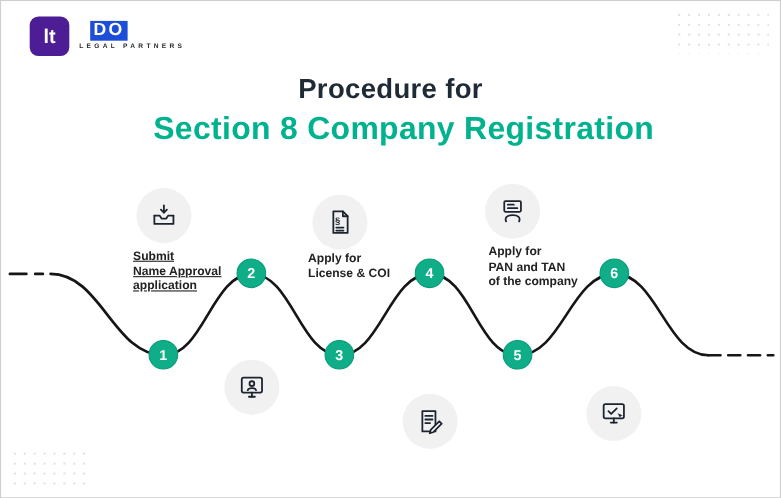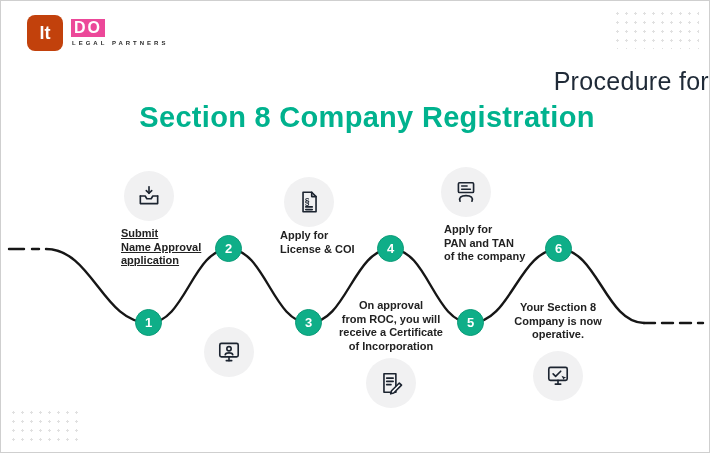--- a/index.html
+++ b/index.html
@@ -4,30 +4,30 @@
 <style>
   html,body{margin:0;padding:0;background:#ffffff;}
   .card{
     position:relative;width:710px;height:453px;box-sizing:border-box;
     background:#ffffff;border:1px solid #cfcfcf;overflow:hidden;
     font-family:"Liberation Sans", sans-serif;
   }
   
   .logo{position:absolute;top:14px;left:26px;display:flex;align-items:flex-start;gap:7px;}
   .monogram{
-    width:36px;height:36px;background:#c2410c;border-radius:8px;color:#fff;
+    width:36px;height:36px;background:#4c1d95;border-radius:8px;color:#fff;
     font-weight:700;font-size:18px;display:flex;align-items:center;justify-content:center;
   }
   .wordmark-wrap{display:flex;flex-direction:column;margin-top:4px;}
   .wordmark{display:flex;align-items:center;font-weight:700;font-size:16px;letter-spacing:2px;color:#101820;line-height:18px;}
-  .wordmark .hl{background:#ec4899;color:#fff;padding:0 3px;margin-left:1px;}
+  .wordmark .hl{background:#1d4ed8;color:#fff;padding:0 3px;margin-left:12px;}
   .tagline{font-size:6px;letter-spacing:3px;color:#2a2a2a;margin-top:3px;margin-left:2px;font-weight:700;}
   
-  .title{position:absolute;top:66px;left:0;width:100%;text-align:right;
-    font-size:25px;color:#1f2a37;font-weight:400;letter-spacing:.3px;}
+  .title{position:absolute;top:66px;left:0;width:100%;text-align:center;
+    font-size:25px;color:#1f2a37;font-weight:700;letter-spacing:.3px;}
   .subtitle{position:absolute;top:100px;left:12px;width:100%;text-align:center;
     font-size:29px;color:#00b28e;font-weight:700;letter-spacing:.3px;}
   
   .dots{
     position:absolute;opacity:.45;
     background-image:radial-gradient(#b9b9b9 1px, transparent 1.2px);
     background-size:9px 9px;
   }
   .dots.tr{top:8px;right:10px;width:86px;height:40px;}
   .dots.bl{bottom:10px;left:8px;width:70px;height:34px;}
@@ -152,24 +152,17 @@
       <path d="M7.5 10l2.3 2.3L14.5 7.6"></path>
       <path d="M15.2 11.8l2 3.6 .9-1.5 1.7-.3z" fill="#1c2430" stroke="none"></path>
     </svg>
   </div>
 
   <div class="step-text t1">Submit
 Name Approval
 application</div>
   <div class="step-text t3">Apply for
 License &amp; COI</div>
-  <div class="step-text t4">On approval
-from ROC, you will
-receive a Certificate
-of Incorporation</div>
   <div class="step-text t5">Apply for
 PAN and TAN
 of the company</div>
-  <div class="step-text t6">Your Section 8
-Company is now
-operative.</div>
 
 </div>
 
 </body></html>

